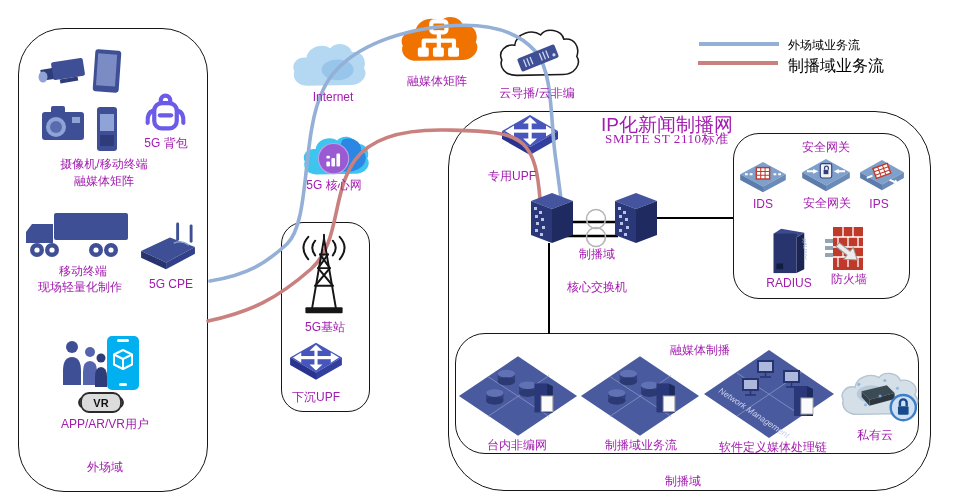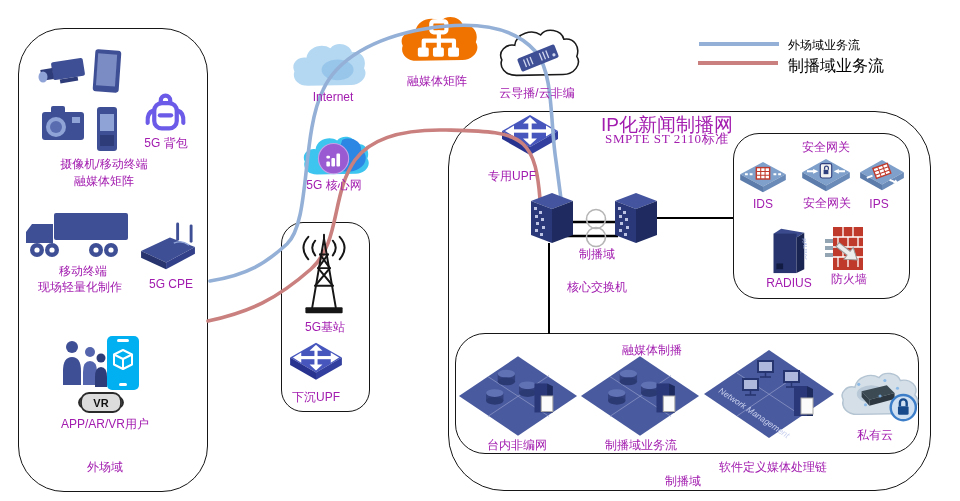--- a/index.html
+++ b/index.html
@@ -332,21 +332,21 @@
       <rect x="3" y="15" width="8" height="4"></rect>
         <rect x="3" y="22" width="8" height="4"></rect>
         <rect x="3" y="29" width="8" height="4"></rect>
     </g>
     <g transform="rotate(38 25 28)">
       <polygon points="13,25.5 27,25.5 27,20.5 38,28 27,35.5 27,30.5 13,30.5" fill="#ececec" stroke="#9a9a9a" stroke-width="1"></polygon>
     </g>
   </svg>
   <div class="lbl" style="left:849px;top:272px;z-index:7">防火墙</div>
 
-  <div class="lbl" style="left:652px;top:343px;z-index:7">融媒体制播</div>
+  <div class="lbl" style="left:700px;top:343px;z-index:7">融媒体制播</div>
 
   <svg class="abs" style="left:457px;top:354px;z-index:6" width="122" height="84" viewBox="0 0 126 86">
     <polygon points="63,2 124,43 63,84 2,43" fill="#4a5a9e"></polygon>
     <path d="M32,23 L95,64 M95,22 L32,64" stroke="#8a95c6" stroke-width="1" opacity=".8" fill="none"></path>
     <g>
       <rect x="42" y="20" width="18" height="8" fill="#33417f"></rect>
         <ellipse cx="51" cy="20" rx="9" ry="4" fill="#6172b4"></ellipse>
         <ellipse cx="51" cy="28" rx="9" ry="4" fill="#2c3a74"></ellipse>
       <rect x="64" y="32" width="18" height="8" fill="#33417f"></rect>
         <ellipse cx="73" cy="32" rx="9" ry="4" fill="#6172b4"></ellipse>
@@ -393,21 +393,21 @@
         <path d="M89.5,35 v4 M84,39 h11" stroke="#26346f" stroke-width="1.5"></path>
       <rect x="40" y="30" width="17" height="13" fill="#26346f"></rect>
         <rect x="42" y="32" width="13" height="9" fill="#aeb8dd"></rect>
         <path d="M48.5,43 v4 M43,47 h11" stroke="#26346f" stroke-width="1.5"></path>
     </g>
     <rect x="92" y="38" width="13" height="30" fill="#2a3879"></rect>
     <polygon points="105,38 111,41 111,68 105,68" fill="#1d2a5e"></polygon>
     <rect x="99" y="50" width="12" height="16" fill="#fbfbfb" stroke="#a9a9a9" stroke-width="1"></rect>
     <text transform="translate(16,44) rotate(34)" font-size="8.5" font-style="italic" fill="#c8d0ee">Network Management</text>
   </svg>
-  <div class="lbl" style="left:773px;top:460px;z-index:7">软件定义媒体处理链</div>
+  <div class="lbl" style="left:773px;top:440px;z-index:7">软件定义媒体处理链</div>
 
   <svg class="abs" style="left:836px;top:364px;z-index:6" width="90" height="62" viewBox="0 0 92 64">
     <path d="M22,52 C10,52 5,44 7,37 C3,29 11,22 19,24 C21,13 35,9 44,14 C49,7 63,9 66,17 C77,15 85,23 81,32 C88,39 81,50 70,51 Z" fill="#d4dfe8" stroke="#b4c4d2" stroke-width="1.5"></path>
     <ellipse cx="36" cy="31" rx="15" ry="9" fill="#b9c9d7"></ellipse>
     <polygon points="26,28 52,22 60,30 34,37" fill="#3c4a54"></polygon>
     <polygon points="34,37 60,30 60,36 34,43" fill="#2c373f"></polygon>
     <polygon points="26,28 34,37 34,43 26,34" fill="#333f48"></polygon>
     <g fill="#7fb3e8" opacity=".85">
       <circle cx="23" cy="21" r="1.6"></circle>
         <circle cx="50" cy="17" r="1.6"></circle>

